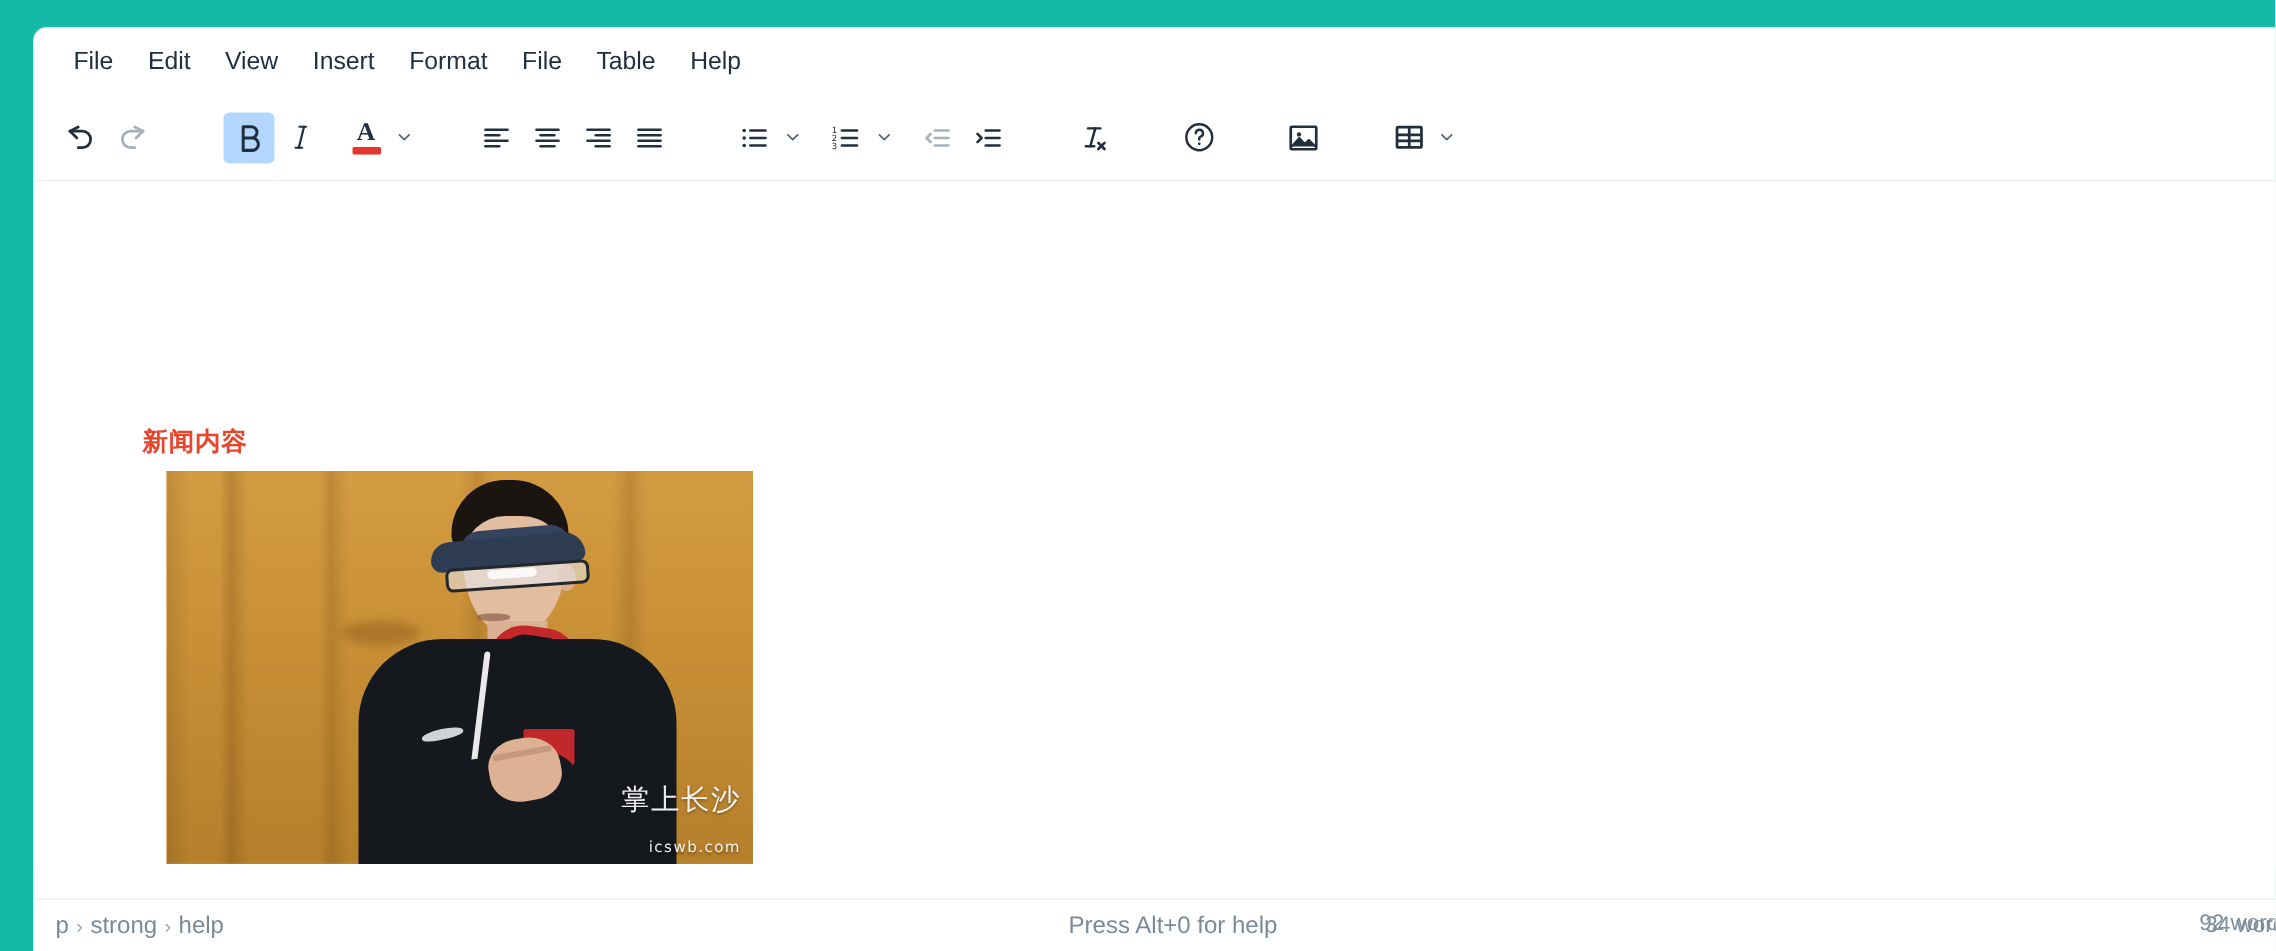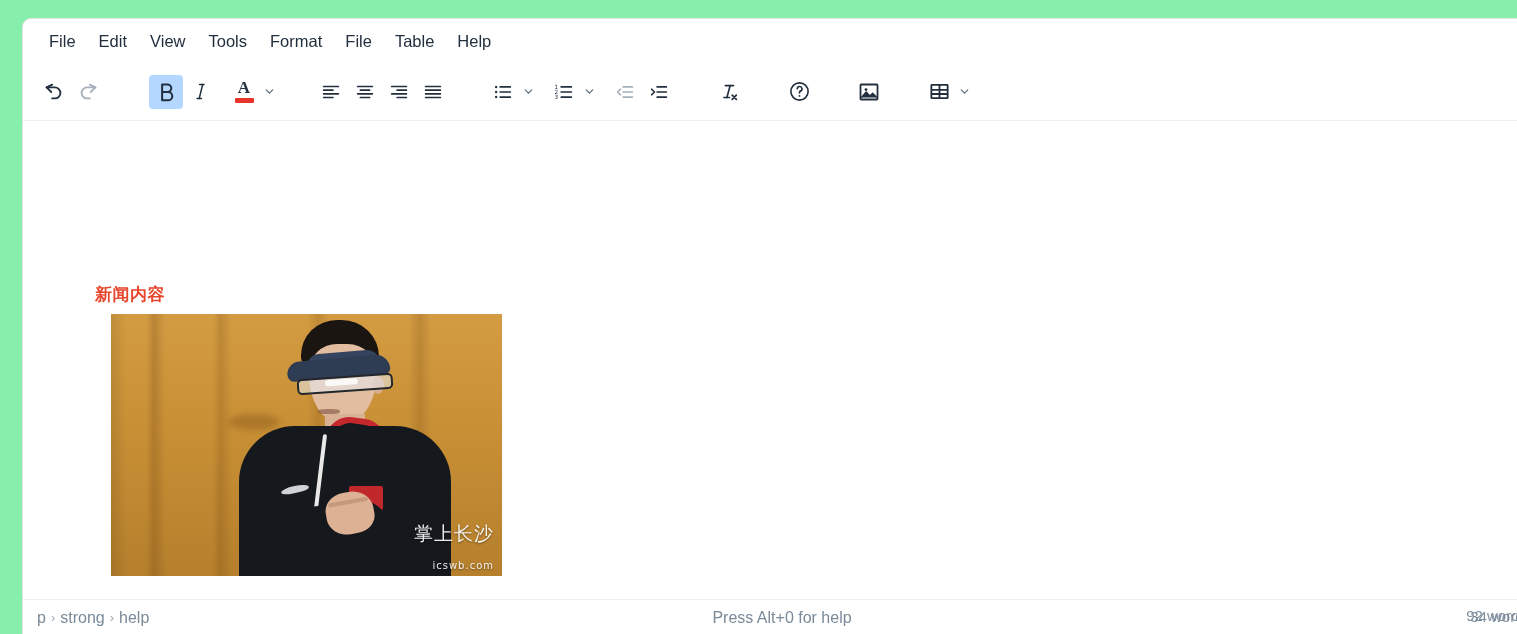--- a/index.html
+++ b/index.html
@@ -13,21 +13,21 @@
     overflow: hidden;
     font-family: "Liberation Sans", sans-serif;
     -webkit-font-smoothing: antialiased;
   }
 
   
   #page {
     position: relative;
     width: 1517px;
     height: 634px;
-    background: #86efac;
+    background: #14b8a6;
   }
 
   
   #editor-shell {
     position: absolute;
     left: 22px;
     top: 18px;
     width: 1520px;      
     height: 618px;
     background: #ffffff;
@@ -412,21 +412,21 @@
 <body>
 
 <div id="page">
 
   <div id="editor-shell">
 
     <div class="menubar">
       <div class="menu-item">File</div>
       <div class="menu-item">Edit</div>
       <div class="menu-item">View</div>
-      <div class="menu-item">Tools</div>
+      <div class="menu-item">Insert</div>
       <div class="menu-item">Format</div>
       <div class="menu-item">File</div>
       <div class="menu-item">Table</div>
       <div class="menu-item">Help</div>
     </div>
 
     <div class="toolbar">
 
       <div class="tb-btn" title="Undo">
         <span>

